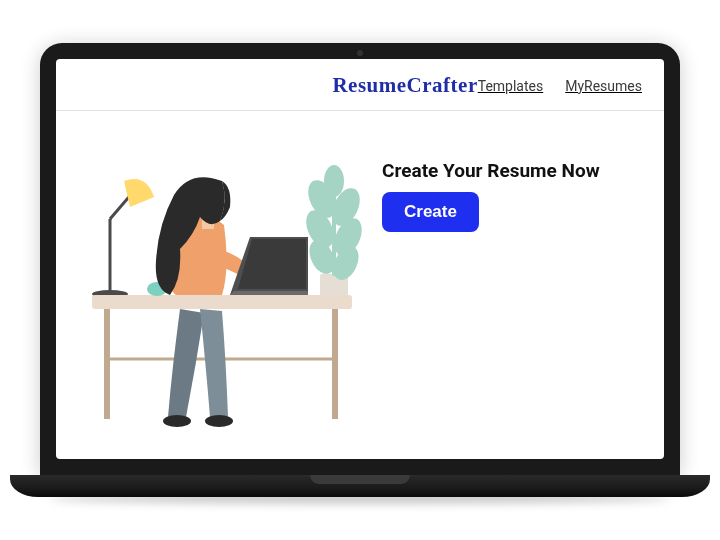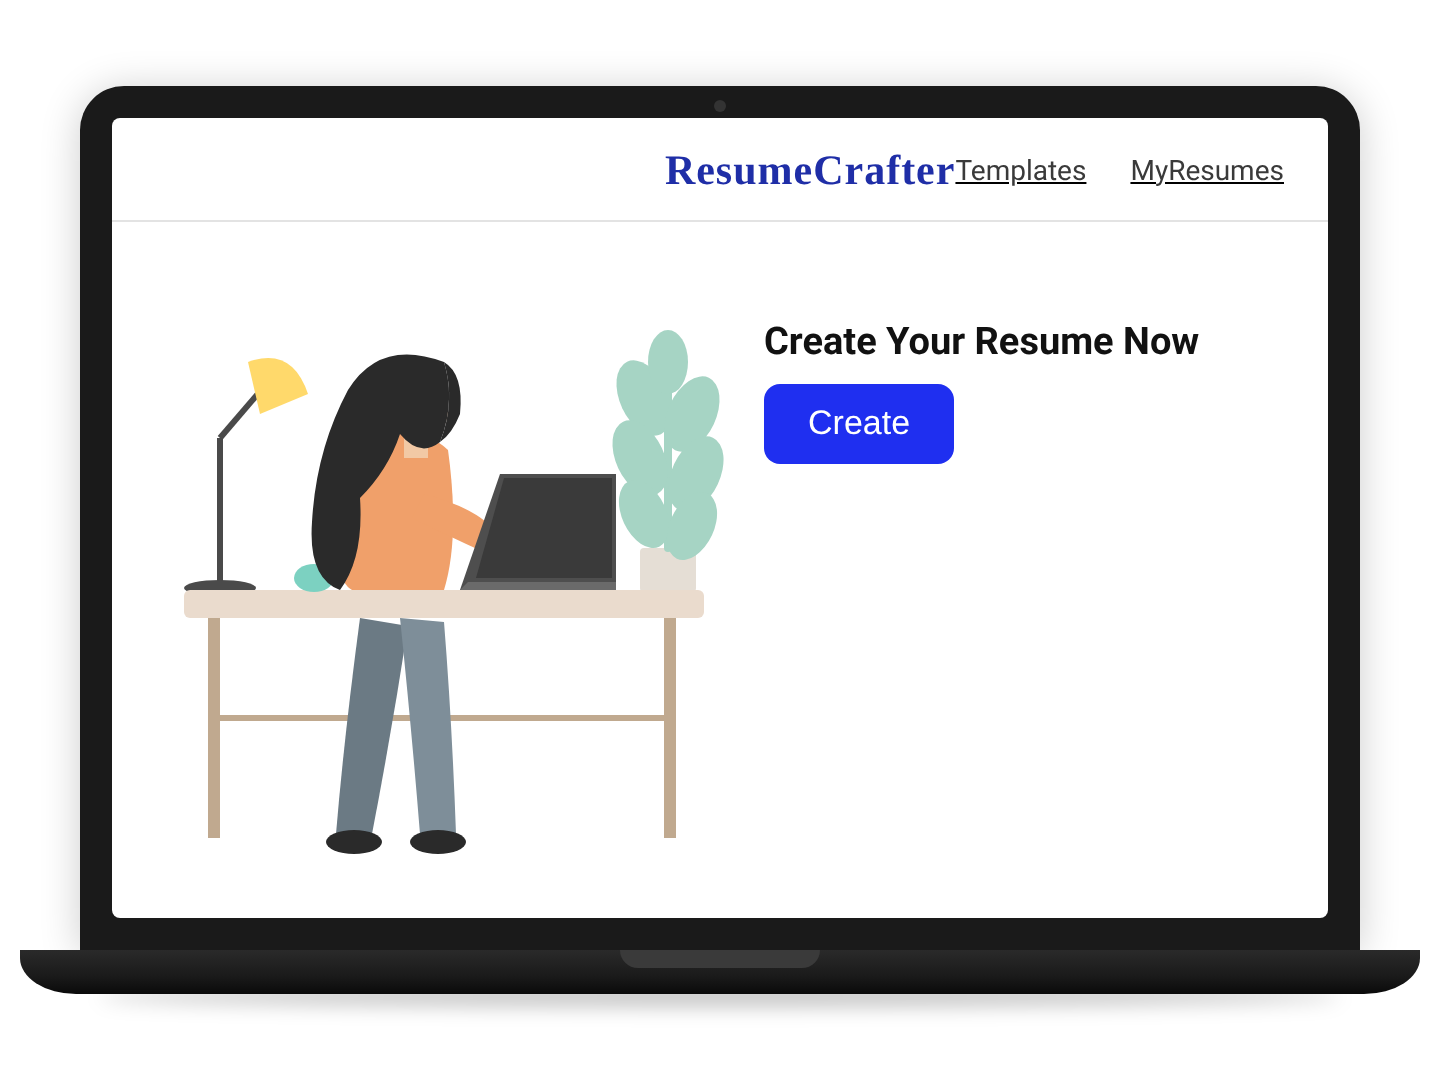--- a/index.html
+++ b/index.html
@@ -125,21 +125,21 @@
     line-height: 1.45;
     color: #8a8a8a;
     max-width: 230px;
     margin-bottom: 22px;
   }
   .cta {
     display: inline-block;
     background: #1f2ff0;
     color: #fff;
     font-size: 17px;
-    font-weight: 400;
+    font-weight: 700;
     padding: 10px 22px;
     border-radius: 8px;
     border: none;
     cursor: pointer;
   }
 </style>
 </head>
 <body>
 
 <div class="laptop">

